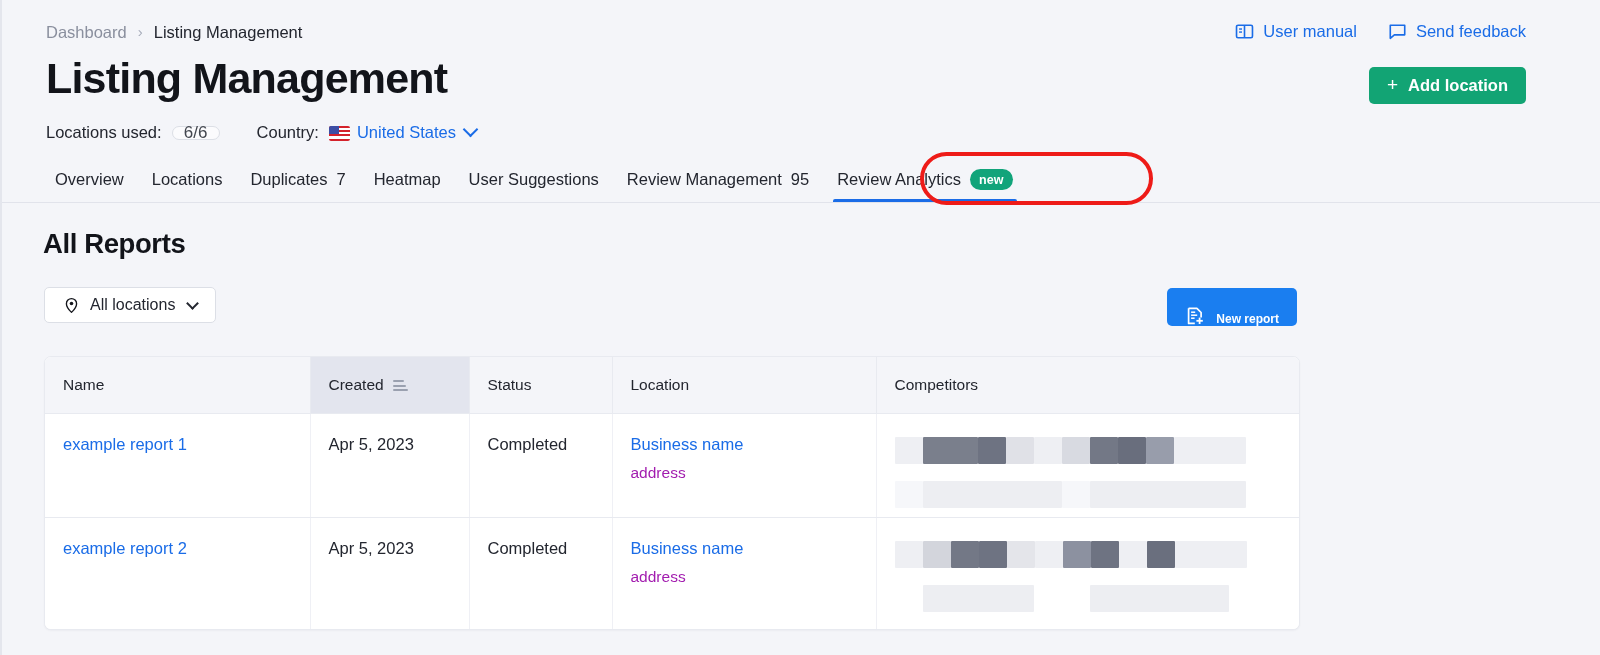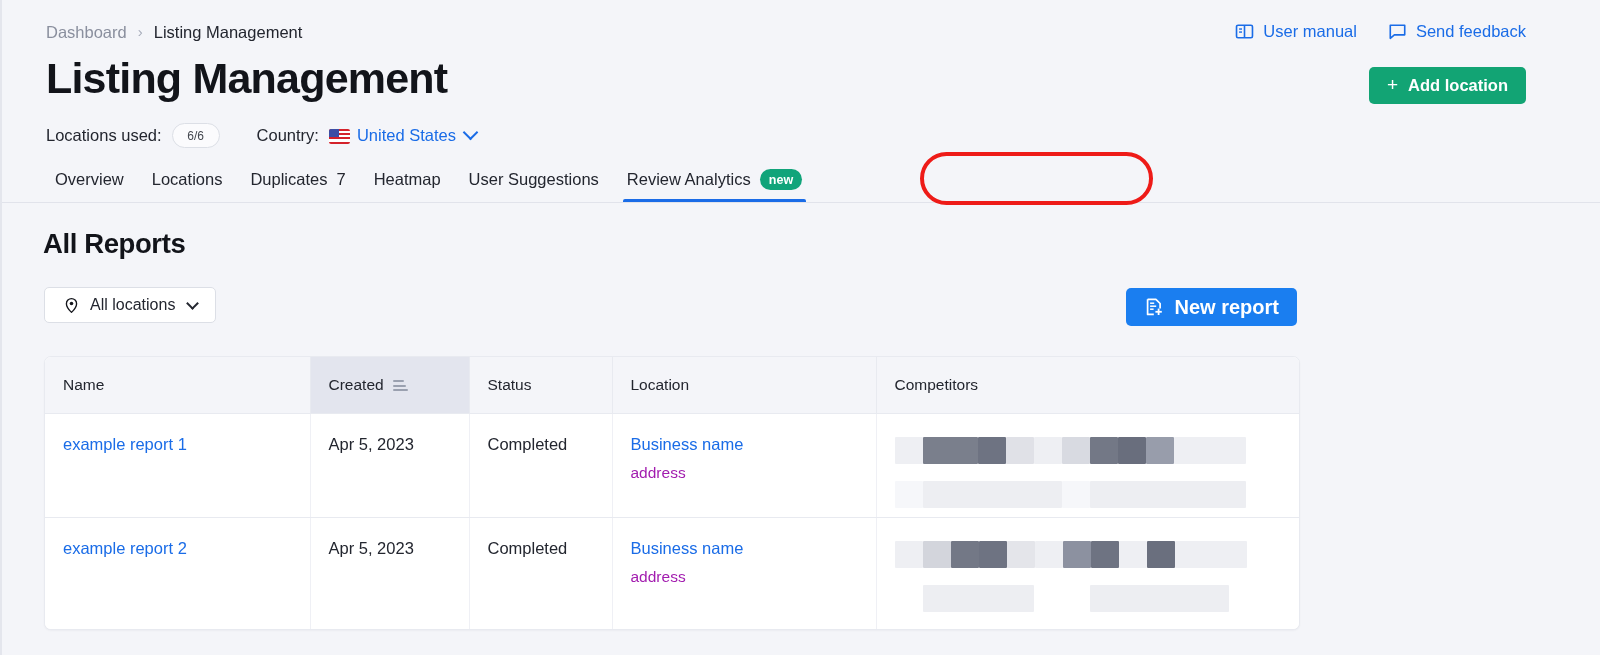--- a/index.html
+++ b/index.html
@@ -66,27 +66,27 @@
     align-items: center;
     font-size: 16.5px;
     color: #23262f;
   }
   .meta-label { color: #23262f; }
   .pill-count {
     margin-left: 10px;
     display: inline-flex;
     align-items: center;
     justify-content: center;
-    height: 25px;
+    height: 14px;
     min-width: 48px;
     padding: 4px 10px;
     border: 1px solid #dcdfe6;
     border-radius: 13px;
     background: #fbfbfd;
-    font-size: 12px;
+    font-size: 17px;
     color: #43474f;
   }
   .meta-country { margin-left: 37px; display: flex; align-items: center; }
   .flag-icon {
     display: inline-block;
     width: 21px; height: 15px;
     margin-left: 10px;
     margin-right: 7px;
     border-radius: 2px;
     position: relative;
@@ -250,29 +250,29 @@
     border-right: 2.1px solid #23262f;
     border-bottom: 2.1px solid #23262f;
     transform: translateY(-2px) rotate(45deg);
     margin-left: 3px;
   }
 
   .new-report-btn {
     position: absolute;
     right: 303px; top: 84px;
     display: inline-flex;
-    align-items: center;
+    align-items: flex-end;
     gap: 11px;
     height: 38px;
     padding: 0 18px;
     background: #1a7ef0;
     border: none;
     border-radius: 5px;
     color: #ffffff;
-    font-size: 20px;
+    font-size: 12px;
     font-weight: 700;
     font-family: inherit;
     cursor: pointer;
   }
 
   
   .table-card {
     position: absolute;
     left: 42px; top: 152px;
     width: 1256px;
@@ -433,20 +433,24 @@
       </div>
       <div class="tab">
         <span>Duplicates</span>
         <span class="tab-count">7</span>
       </div>
       <div class="tab">
         <span>Heatmap</span>
       </div>
       <div class="tab">
         <span>User Suggestions</span>
+      </div>
+      <div class="tab">
+        <span>Review Management</span>
+        <span class="tab-count">95</span>
       </div>
       <div class="tab active">
         <span>Review Analytics</span>
         <span class="badge-new">new</span>
       </div>
     </nav>
   </div>
 
   <div class="annotation-ring"></div>
 

